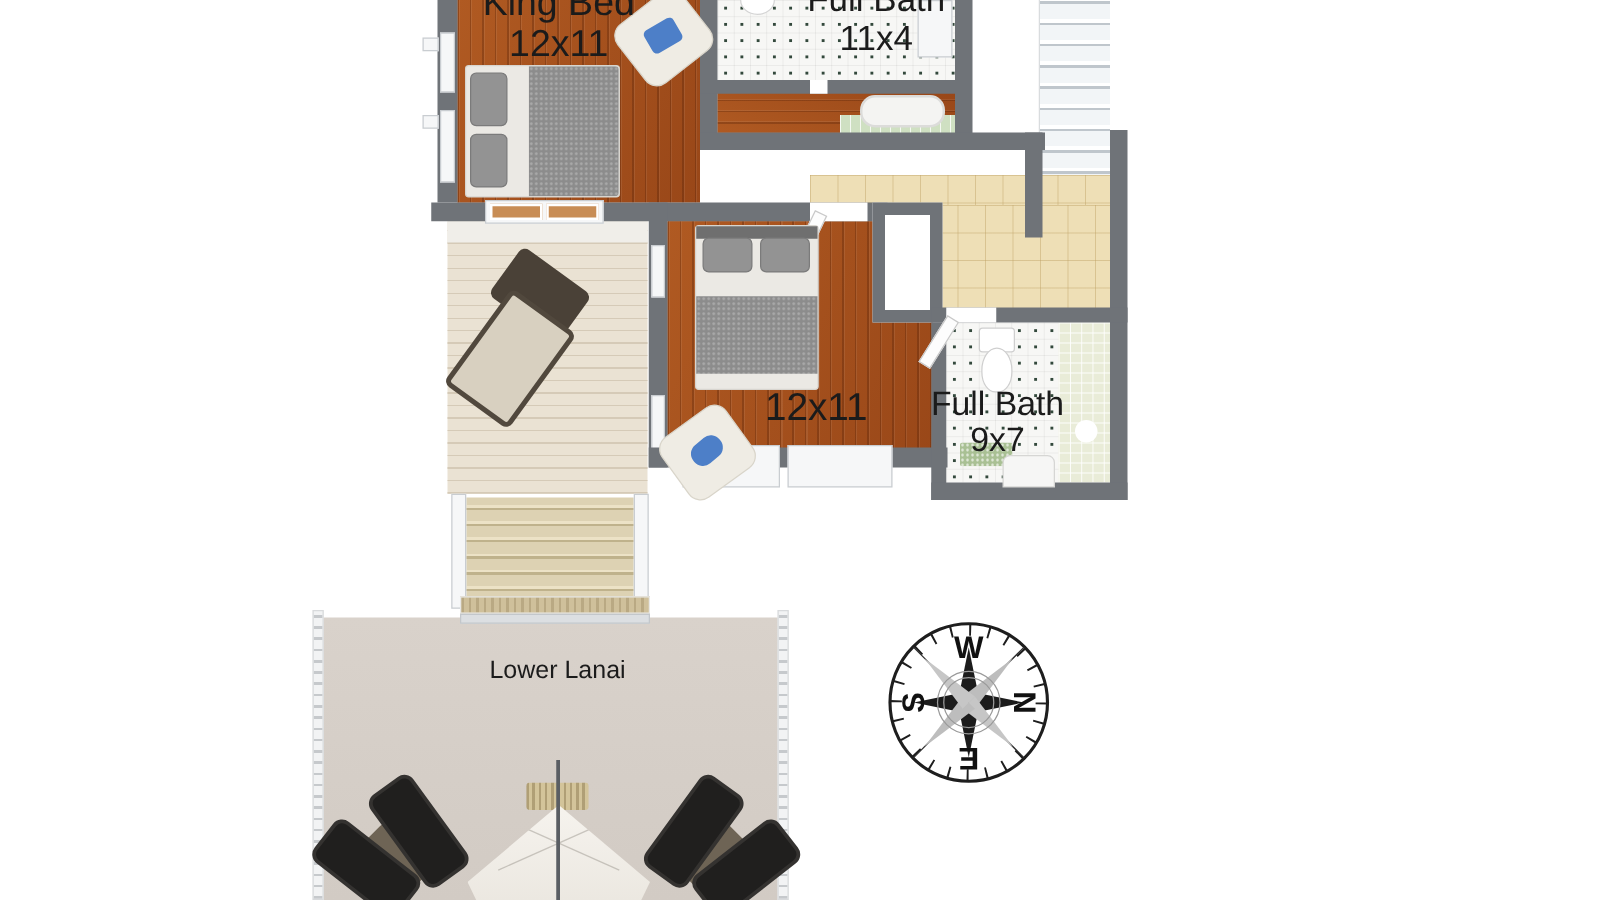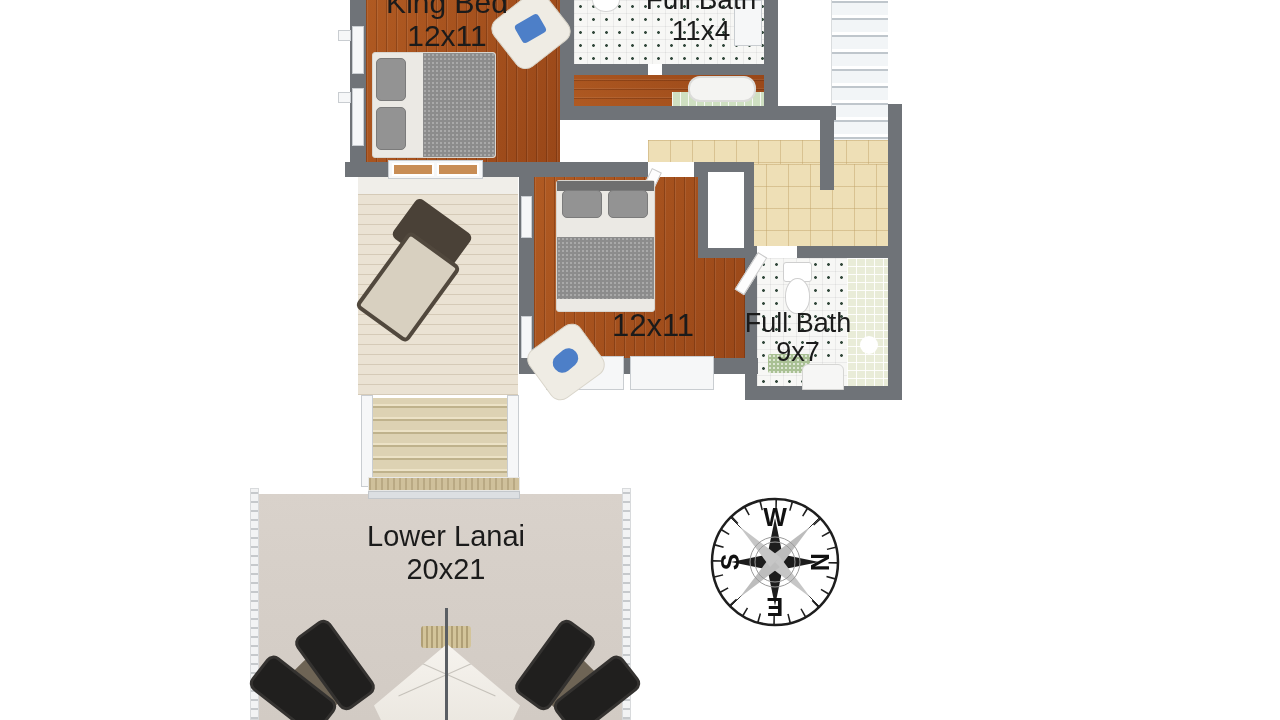--- a/index.html
+++ b/index.html
@@ -171,23 +171,22 @@
     <span class="l1">Full Bath</span>
     <span class="l2">11x4</span>
   </div>
   <div class="label" style="left:653px;top:308px;font-size:31px;line-height:35px;">
     <span class="l2">12x11</span>
   </div>
   <div class="label" style="left:798px;top:309px;font-size:27px;line-height:29px;">
     <span class="l1">Full Bath</span>
     <span class="l2">9x7</span>
   </div>
-  <div class="label" style="left:446px;top:520px;font-size:29px;line-height:33px;">
+  <div class="label" style="left:446px;top:520px;font-size:20px;line-height:33px;">
     <span class="l1">Lower Lanai</span>
-    <span class="l2">20x21</span>
   </div>
 
   <svg class="abs" style="left:705px;top:492px;" width="140" height="140" viewBox="0 0 140 140">
     <circle cx="70" cy="70" r="63" fill="none" stroke="#1e1e1e" stroke-width="2.5"></circle>
     <circle cx="70" cy="70" r="58" fill="none" stroke="#1e1e1e" stroke-width="9" stroke-dasharray="1.6 13.58"></circle>
     <line x1="25.5" y1="25.5" x2="114.5" y2="114.5" stroke="#2a2a2a" stroke-width="1"></line>
     <line x1="114.5" y1="25.5" x2="25.5" y2="114.5" stroke="#2a2a2a" stroke-width="1"></line>
     <polygon points="70,26 61,70 79,70" fill="#1c1c1c"></polygon>
     <polygon points="114,70 70,61 70,79" fill="#1c1c1c"></polygon>
     <polygon points="70,114 61,70 79,70" fill="#1c1c1c"></polygon>

